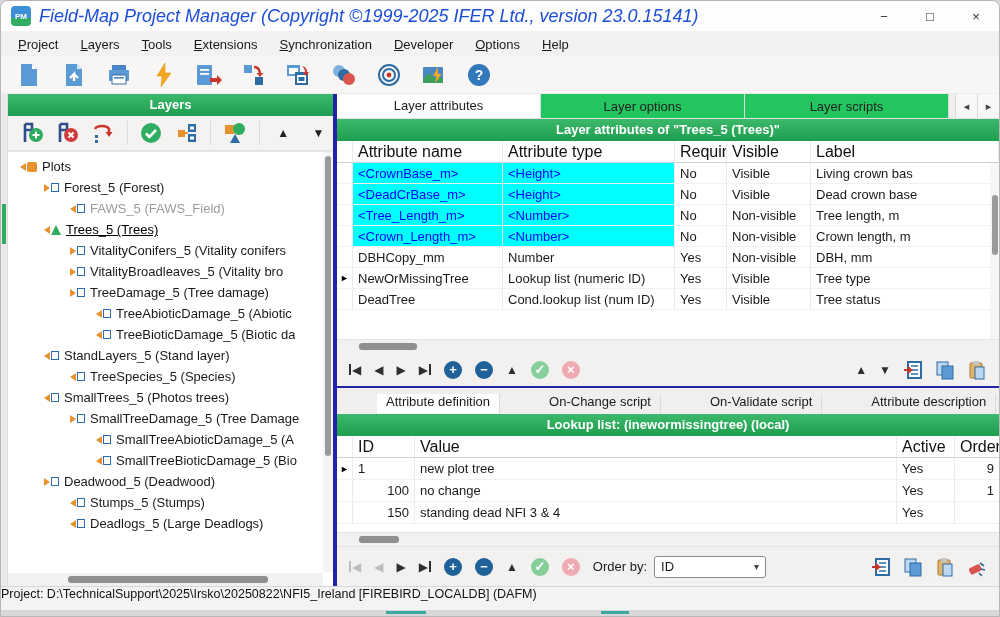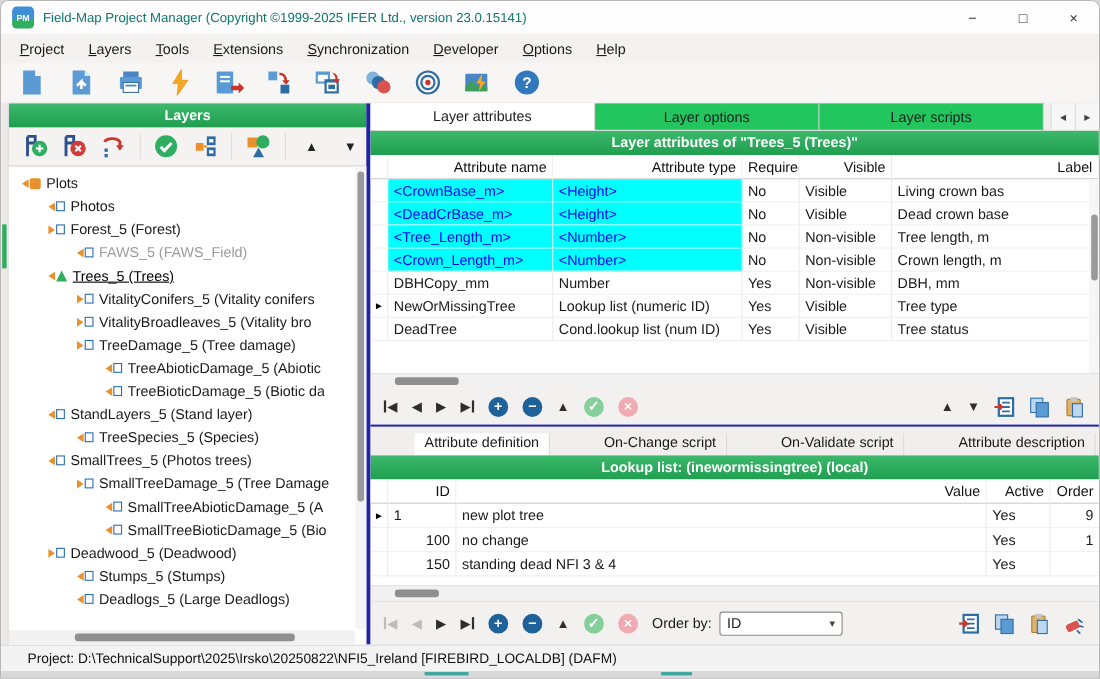--- a/index.html
+++ b/index.html
@@ -7,21 +7,21 @@
               font-family:"Liberation Sans", sans-serif; font-size:13px; color:#1a1a1a; }
   .window { width:1000px; height:617px; display:flex; flex-direction:column;
             border-radius:8px 8px 0 0; overflow:hidden; background:#f3f2f1;
             border:1px solid #b7b7b7; }
 
   
   .titlebar { height:30px; background:#fdfdfd; display:flex; align-items:center; flex:0 0 auto; }
   .appicon { width:20px; height:20px; margin:0 8px 0 10px; border-radius:4px;
              background:linear-gradient(#3e8fd8 0 62%, #2fae62 62% 100%);
              color:#fff; font-size:8px; font-weight:bold; display:flex; align-items:center; justify-content:center; }
-  .title-text { font-size:12px; color:#0f766e; }
+  .title-text { font-size:18px; color:#1d4ed8;font-style:italic; }
   .win-controls { margin-left:auto; display:flex; height:100%; }
   .win-btn { width:46px; height:100%; display:flex; align-items:center; justify-content:center;
              font-size:13px; color:#333; }
 
   
   .menubar { height:26px; background:#f3f2f1; display:flex; align-items:center; padding-left:6px; flex:0 0 auto; }
   .menu-item { padding:3px 11px; display:inline-block; }
   .menu-item::first-letter { text-decoration:underline; }
 
   
@@ -74,21 +74,21 @@
   .tabbar { height:25px; display:flex; background:#f0efee; flex:0 0 auto; border-bottom:1px solid #e3e3e3;}
   .tab { width:204px; display:flex; align-items:center; justify-content:center; border-right:1px solid #dadada;
          background:#22c55e; color:#222; }
   .tab.active { background:#fff; border-bottom:1px solid #fff; }
   .tab-arrows { margin-left:auto; display:flex; }
   .tab-arrow { width:22px; display:flex; align-items:center; justify-content:center; color:#444;
                border-left:1px solid #dadada; background:#f7f7f7; font-size:11px; }
 
   .grid { display:flex; flex-direction:column; background:#fff; position:relative; }
   .grid-head, .grow { display:flex; flex:0 0 auto; }
-  .grid-head .c { font-size:13px; color:#111; text-align:right; border-bottom:1px solid #cfcfcf; height:22px; line-height:22px; background:#fff;}
+  .grid-head .c { font-size:16px; color:#111; text-align:left; border-bottom:1px solid #cfcfcf; height:22px; line-height:22px; background:#fff;}
   .c { border-right:1px solid #ebebeb; overflow:hidden; white-space:nowrap; padding:0 5px; }
   .grow .c { height:21px; line-height:21px; border-bottom:1px solid #f0f0f0; }
   .m { width:16px; flex:0 0 auto; padding:0; text-align:center; font-size:9px; color:#000; }
   .col-name { width:150px; flex:0 0 auto; }
   .col-type { width:172px; flex:0 0 auto; }
   .col-req  { width:52px; flex:0 0 auto; }
   .col-vis  { width:84px; flex:0 0 auto; }
   .col-label{ flex:1 1 auto; }
   .cyan { background:#00ffff; color:#0000ff; }
 
@@ -126,21 +126,21 @@
   .orderby { display:flex; align-items:center; gap:7px; margin-left:0; }
   .select { width:112px; height:22px; border:1px solid #8a8a8a; border-radius:3px; background:#fff;
             display:flex; align-items:center; padding:0 6px; }
   .select .chev { margin-left:auto; font-size:10px; color:#444; }
 
   
   svg { display:block; }
 
   
   .statusbar { height:24px; background:#f3f3f3; border-top:1px solid #d8d8d8; display:flex;
-               align-items:center; padding-left:24px; flex:0 0 auto; font-size:12.5px; color:#111; }
+               align-items:flex-start; padding-left:0; flex:0 0 auto; font-size:12.5px; color:#111; }
   .bottom-strip { height:6px; background:#d8d8d8; position:relative; flex:0 0 auto; }
   .teal-mark { position:absolute; top:1px; height:3px; background:#3aa7a0; }
 </style>
 </head>
 <body>
 
 <div class="window">
 
   <div class="titlebar">
     <div class="appicon">PM</div>
@@ -310,27 +310,20 @@
         <div class="tree">
           <div class="titem lvl0">
               <span class="ticon">
                 <i class="ar"></i>
                 <i class="plotbox"></i>
               </span>
               <span class="tlabel">Plots</span>
             </div>
           <div class="titem lvl1">
               <span class="ticon">
-                <i class="ar"></i>
-                <i class="bx"></i>
-              </span>
-              <span class="tlabel">Photos</span>
-            </div>
-          <div class="titem lvl1">
-              <span class="ticon">
                 <i class="arf"></i>
                 <i class="bx"></i>
               </span>
               <span class="tlabel">Forest_5 (Forest)</span>
             </div>
           <div class="titem lvl2 muted">
               <span class="ticon">
                 <i class="ar"></i>
                 <i class="bx"></i>
               </span>

